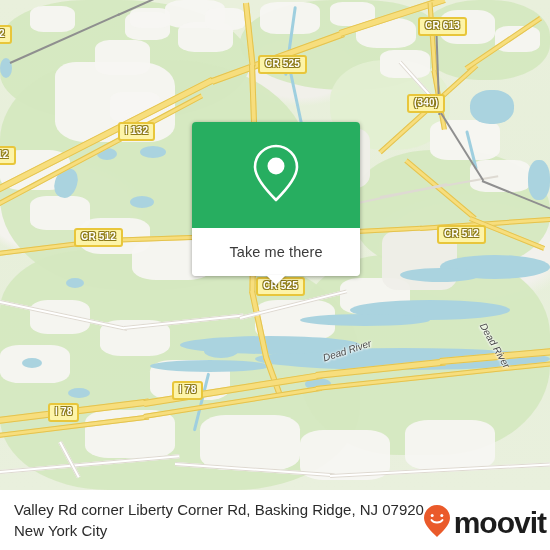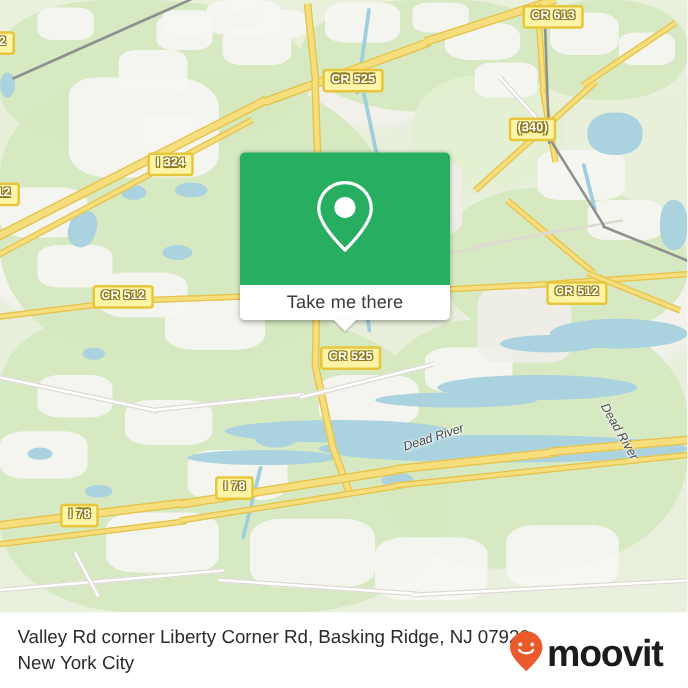--- a/index.html
+++ b/index.html
@@ -122,21 +122,21 @@
   .card-top {
     background: #27ae60;
     height: 106px;
     border-radius: 4px 4px 0 0;
     display: flex;
     align-items: center;
     justify-content: center;
   }
   .card-bottom {
     background: #ffffff;
-    height: 28px;
+    height: 48px;
     border-radius: 0 0 4px 4px;
     display: flex;
     align-items: center;
     justify-content: center;
     position: relative;
   }
   .card-bottom-label {
     font-size: 14.5px;
     color: #3b3b3b;
     letter-spacing: .1px;
@@ -187,21 +187,21 @@
     position: absolute;
     left: 14px;
     top: 9px;
     width: 420px;
     font-size: 15px;
     line-height: 21px;
     color: #2b2b2b;
   }
   .brand {
     position: absolute;
-    right: 20px;
+    right: 4px;
     top: 14px;
     display: flex;
     align-items: center;
     gap: 3px;
   }
   .brand-word {
     font-size: 30px;
     font-weight: bold;
     color: #1c1c1c;
     letter-spacing: -1px;
@@ -330,24 +330,24 @@
     <div class="road minor" style="left:400px;top:60px;width:60px;height:4px;transform:rotate(48deg);"></div>
     <div class="road thin" style="left:330px;top:208px;width:120px;height:2px;transform:rotate(-12deg);"></div>
     <div class="road thin" style="left:380px;top:196px;width:120px;height:2px;transform:rotate(-10deg);"></div>
 
     <div class="rail" style="left:10px;top:62px;width:120px;transform:rotate(-24deg);"></div>
     <div class="rail" style="left:118px;top:14px;width:110px;transform:rotate(-24deg);"></div>
     <div class="rail" style="left:436px;top:18px;width:96px;transform:rotate(88deg);"></div>
     <div class="rail" style="left:441px;top:112px;width:80px;transform:rotate(58deg);"></div>
     <div class="rail" style="left:482px;top:180px;width:80px;transform:rotate(22deg);"></div>
 
-    <div class="shield" style="left:418px;top:4px;">CR 613</div>
+    <div class="shield" style="left:418px;top:17px;">CR 613</div>
     <div class="shield" style="left:258px;top:55px;">CR 525</div>
     <div class="shield" style="left:407px;top:94px;">(340)</div>
-    <div class="shield" style="left:118px;top:122px;">I 324</div>
+    <div class="shield" style="left:118px;top:122px;">I 132</div>
     <div class="shield" style="left:-8px;top:25px;">2</div>
     <div class="shield" style="left:-10px;top:146px;">12</div>
     <div class="shield" style="left:74px;top:228px;">CR 512</div>
     <div class="shield" style="left:437px;top:225px;">CR 512</div>
     <div class="shield" style="left:256px;top:277px;">CR 525</div>
     <div class="shield" style="left:172px;top:381px;">I 78</div>
     <div class="shield" style="left:48px;top:403px;">I 78</div>
 
     <div class="rivlabel" style="left:322px;top:345px;transform:rotate(-18deg);">Dead River</div>
     <div class="rivlabel" style="left:470px;top:340px;transform:rotate(60deg);">Dead River</div>

